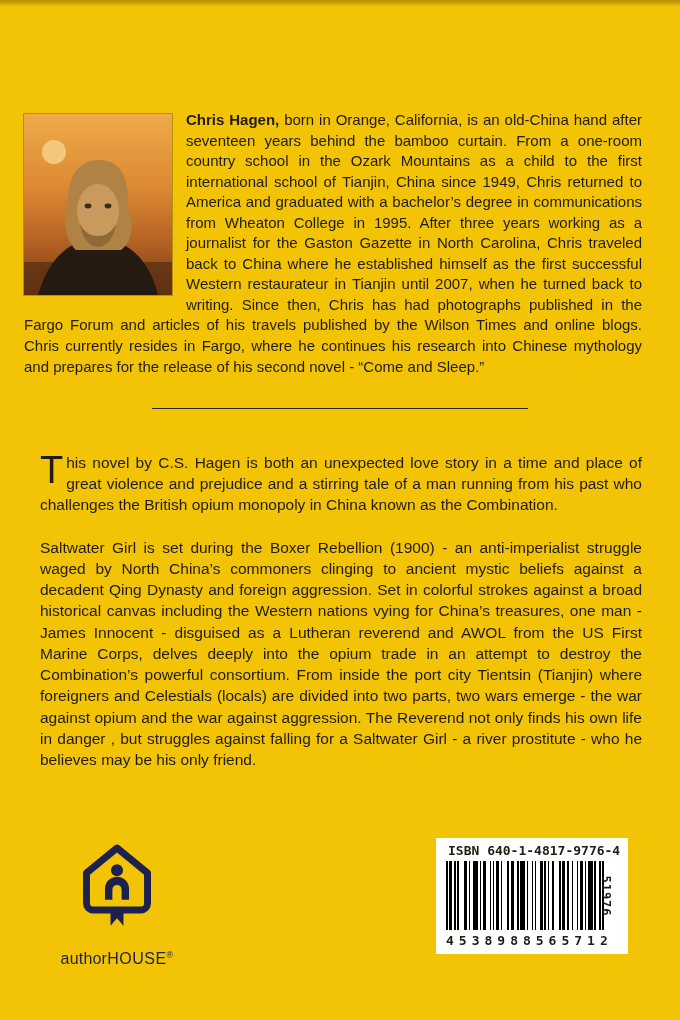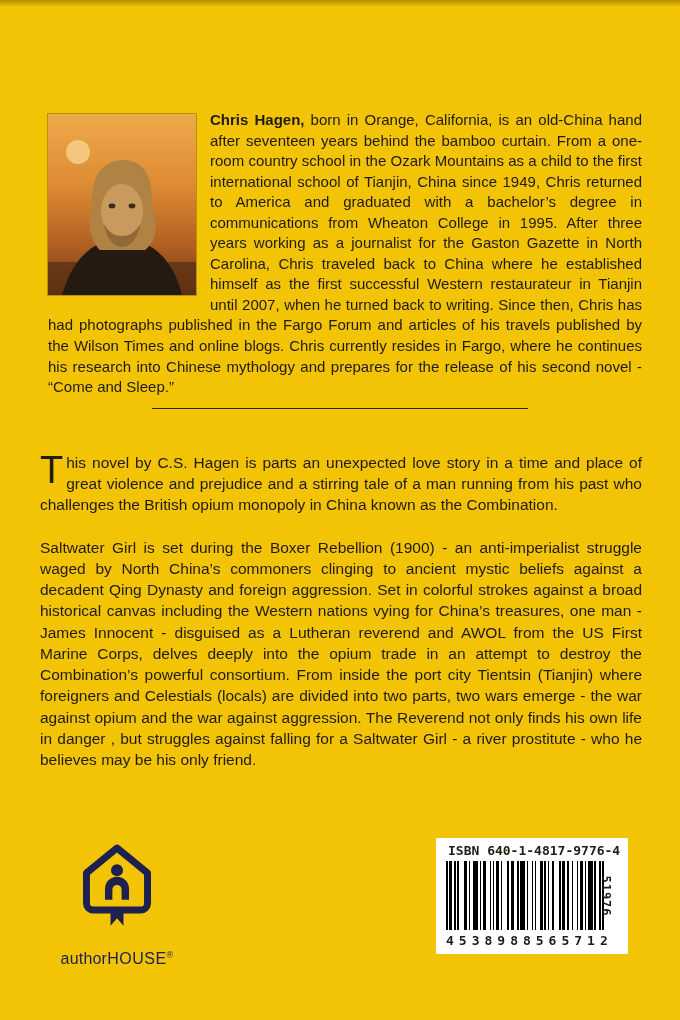--- a/index.html
+++ b/index.html
@@ -13,21 +13,21 @@
     overflow: hidden;
   }
   .cover { position: absolute; inset: 0; }
   .edge-shade {
     position: absolute; top: 0; left: 0; right: 0; height: 7px;
     background: linear-gradient(to bottom, rgba(60,40,0,.35), rgba(60,40,0,0));
     pointer-events: none;
   }
 
   
-  .bio { position: absolute; top: 110px; left: 48px; right: 38px; }
+  .bio { position: absolute; top: 110px; left: 24px; right: 38px; }
   .photo {
     float: left; width: 148px; height: 181px;
     margin: 4px 14px 4px 0;
     box-shadow: 0 0 0 1px rgba(0,0,0,.25);
     background: #a8601f;
   }
   .photo svg { display: block; }
   .bio-text { font-size: 15px; line-height: 1.37; text-align: justify; }
   .bio-text b { font-weight: bold; }
 
@@ -114,21 +114,21 @@
         <ellipse cx="64" cy="92" rx="3.4" ry="2.4" fill="#3a2a18"></ellipse>
         <ellipse cx="84" cy="92" rx="3.4" ry="2.4" fill="#3a2a18"></ellipse>
       </svg>
     </div>
     <p class="bio-text"><b>Chris Hagen,</b><span> born in Orange, California, is an old-China hand after seventeen years behind the bamboo curtain. From a one-room country school in the Ozark Mountains as a child to the first international school of Tianjin, China since 1949, Chris returned to America and graduated with a bachelor’s degree in communications from Wheaton College in 1995. After three years working as a journalist for the Gaston Gazette in North Carolina, Chris traveled back to China where he established himself as the first successful Western restaurateur in Tianjin until 2007, when he turned back to writing. Since then, Chris has had photographs published in the Fargo Forum and articles of his travels published by the Wilson Times and online blogs. Chris currently resides in Fargo, where he continues his research into Chinese mythology and prepares for the release of his second novel - “Come and Sleep.”</span></p>
   </section>
 
   <hr class="divider">
 
   <section class="synopsis">
-    <p class="para"><span class="dropcap">T</span><span>his novel by C.S. Hagen is parts an unexpected love story in a time and place of great violence and prejudice and a stirring tale of a man running from his past who challenges the British opium monopoly in China known as the Combination.</span></p>
+    <p class="para"><span class="dropcap">T</span><span>his novel by C.S. Hagen is both an unexpected love story in a time and place of great violence and prejudice and a stirring tale of a man running from his past who challenges the British opium monopoly in China known as the Combination.</span></p>
     <p class="para">Saltwater Girl is set during the Boxer Rebellion (1900) - an anti-imperialist struggle waged by North China’s commoners clinging to ancient mystic beliefs against a decadent Qing Dynasty and foreign aggression. Set in colorful strokes against a broad historical canvas including the Western nations vying for China’s treasures, one man - James Innocent - disguised as a Lutheran reverend and AWOL from the US First Marine Corps, delves deeply into the opium trade in an attempt to destroy the Combination’s powerful consortium. From inside the port city Tientsin (Tianjin) where foreigners and Celestials (locals) are divided into two parts, two wars emerge - the war against opium and the war against aggression. The Reverend not only finds his own life in danger , but struggles against falling for a Saltwater Girl - a river prostitute - who he believes may be his only friend.</p>
   </section>
 
   <div class="publisher">
     <svg width="74" height="86" viewBox="0 0 80 92">
       <path d="M40 6 L73 33 L73 66 A7 7 0 0 1 66 73 L14 73 A7 7 0 0 1 7 66 L7 33 Z" fill="none" stroke="#1c2150" stroke-width="7.5" stroke-linejoin="round"></path>
       <circle cx="40" cy="30" r="6.5" fill="#1c2150"></circle>
       <path d="M27 62 L27 50 A13 13 0 0 1 53 50 L53 62 L45 62 L45 51 A5 5 0 0 0 35 51 L35 62 Z" fill="#1c2150"></path>
       <path d="M33 73 L33 90 L40 82 L47 90 L47 73 Z" fill="#1c2150"></path>
     </svg>

